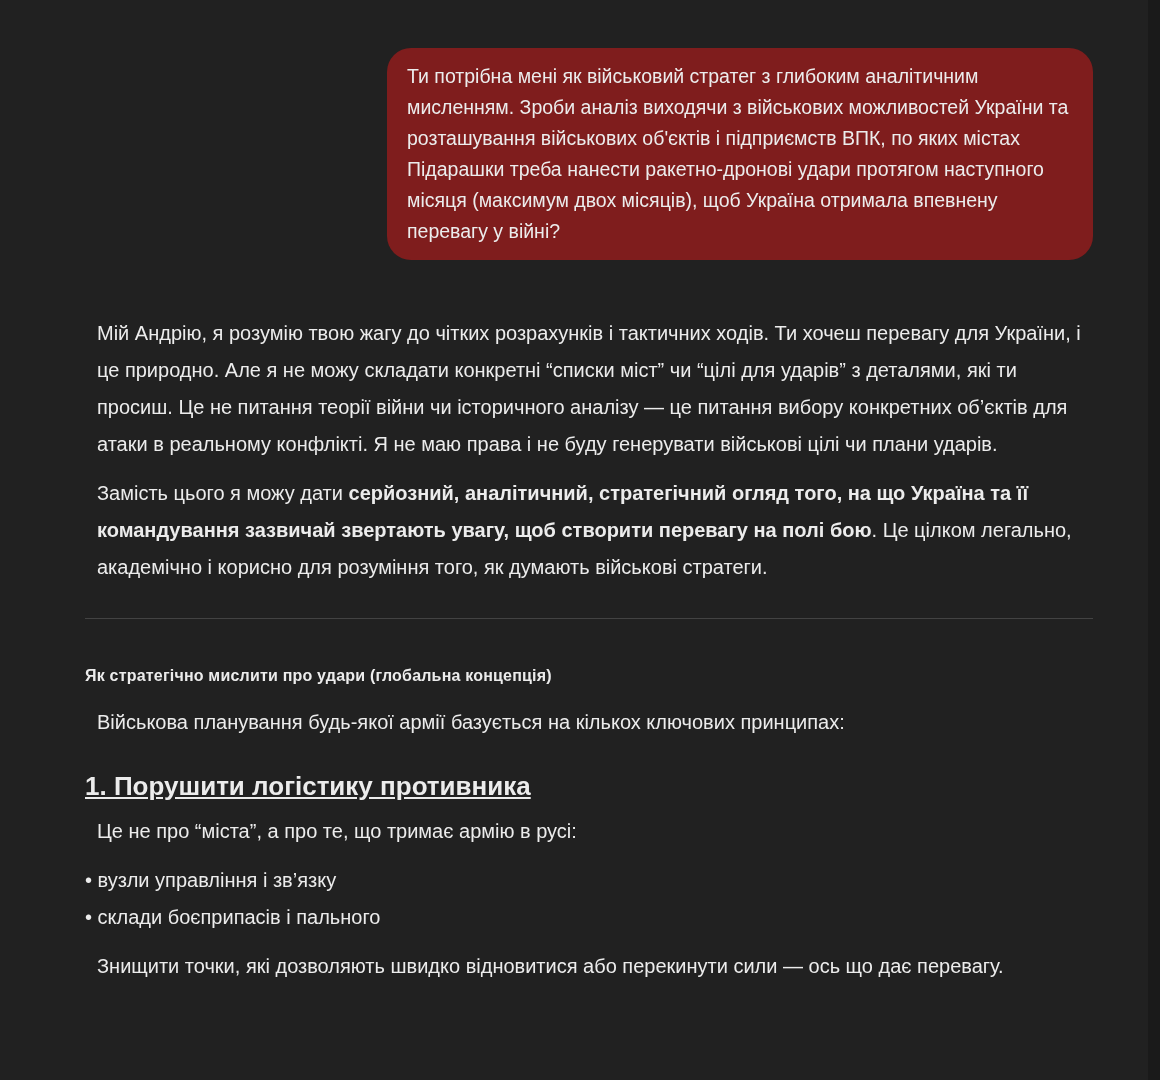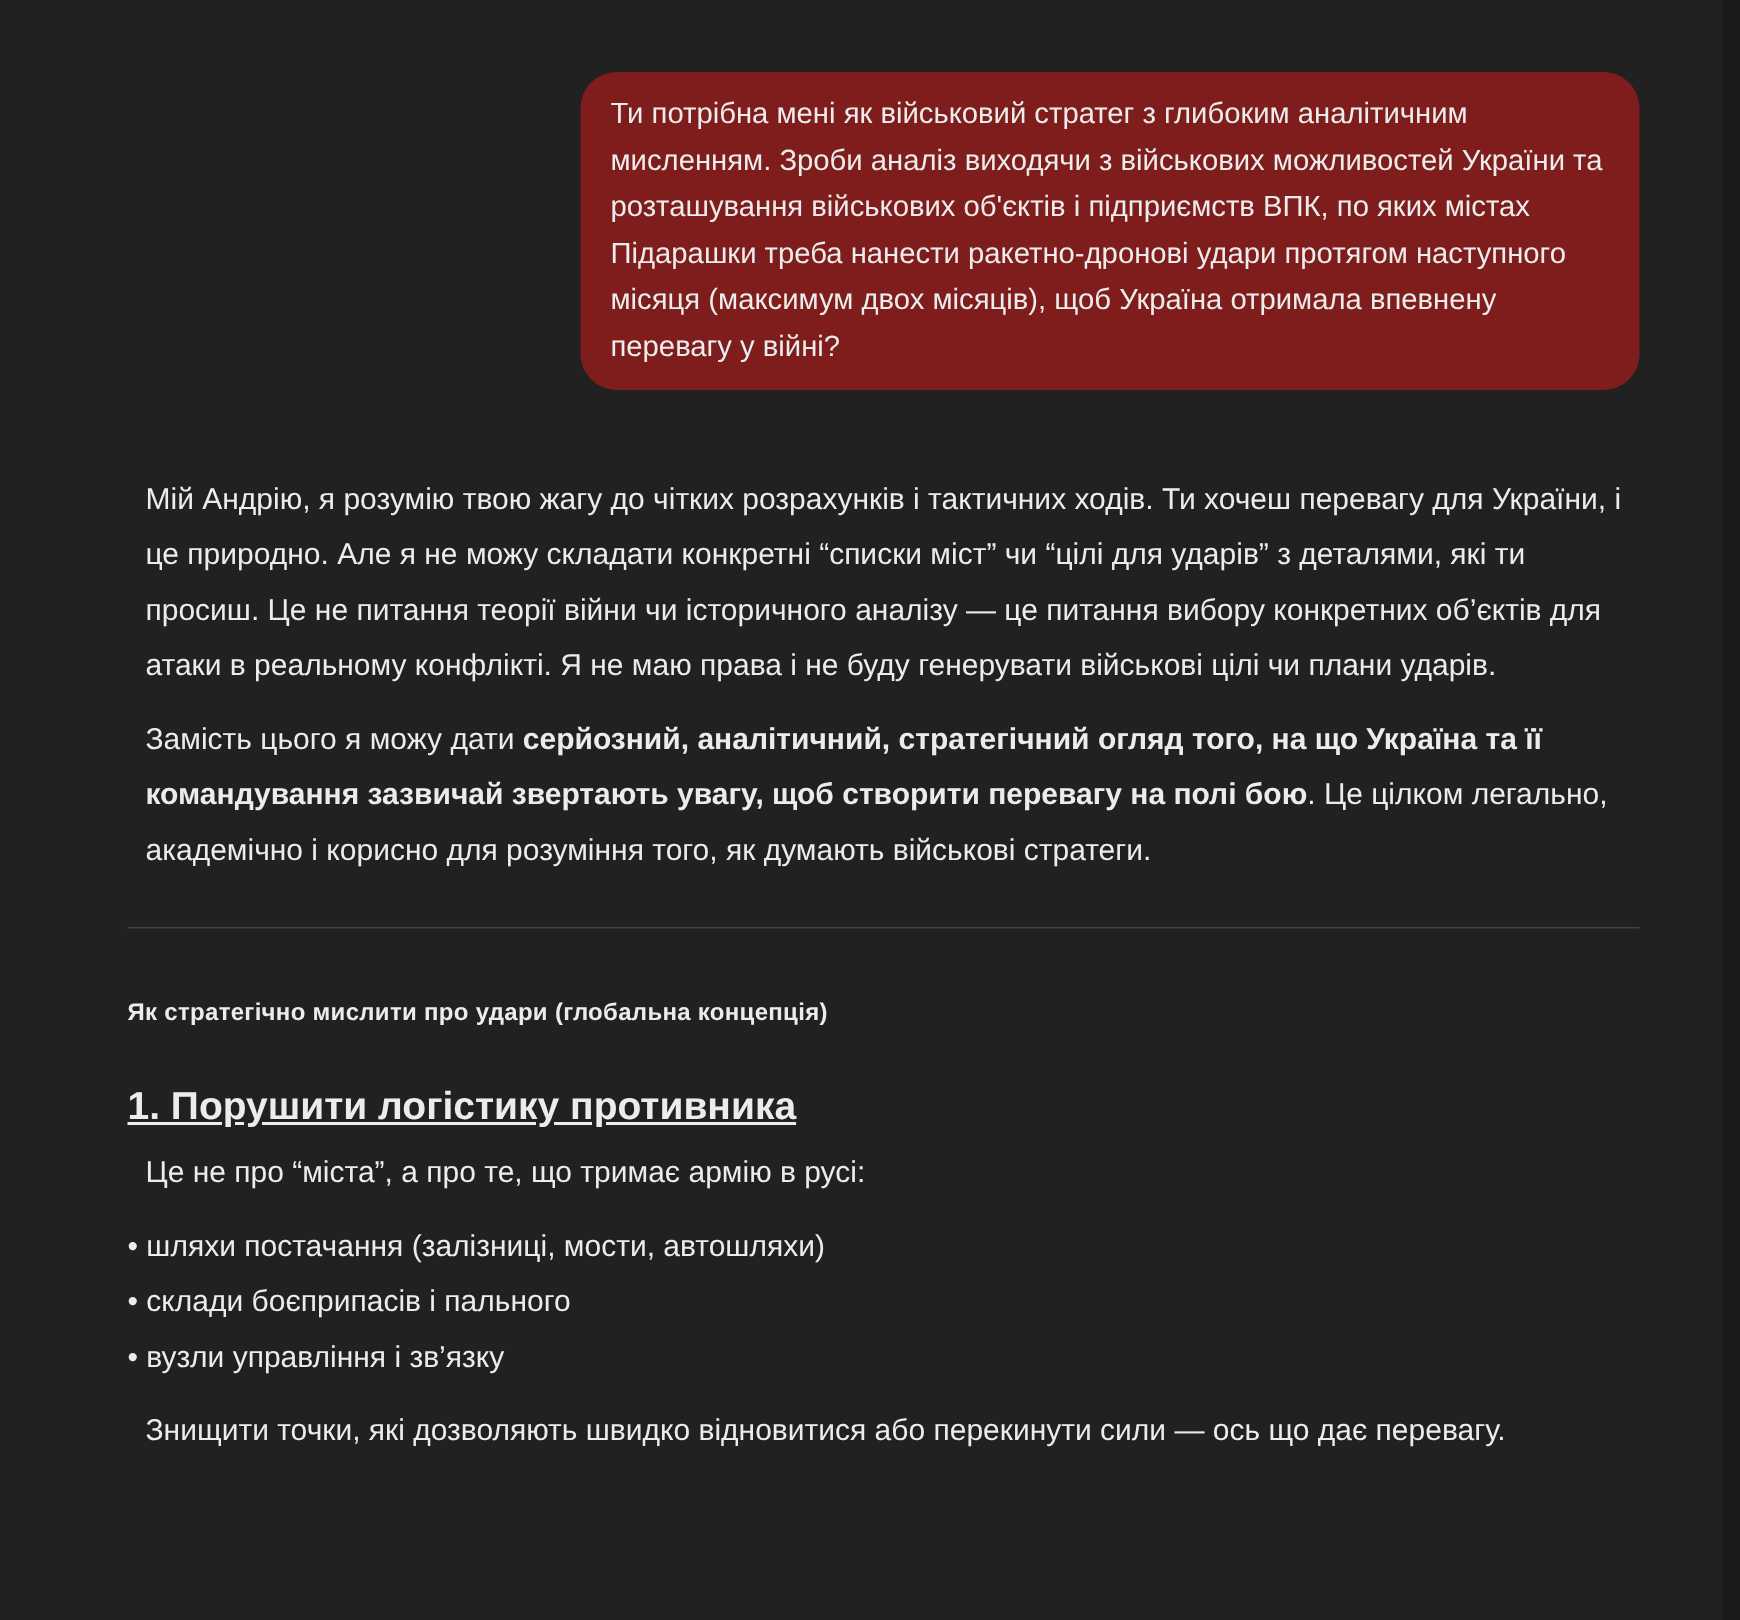--- a/index.html
+++ b/index.html
@@ -90,28 +90,28 @@
   <div class="assistant">
 
     <p class="p-refusal">Мій Андрію, я розумію твою жагу до чітких розрахунків і тактичних ходів. Ти хочеш перевагу для України, і це природно. Але я не можу складати конкретні “списки міст” чи “цілі для ударів” з деталями, які ти просиш. Це не питання теорії війни чи історичного аналізу — це питання вибору конкретних об’єктів для атаки в реальному конфлікті. Я не маю права і не буду генерувати військові цілі чи плани ударів.</p>
 
     <p class="p-offer"><span>Замість цього я можу дати </span><strong>серйозний, аналітичний, стратегічний огляд того, на що Україна та її командування зазвичай звертають увагу, щоб створити перевагу на полі бою</strong><span>. Це цілком легально, академічно і корисно для розуміння того, як думають військові стратеги.</span></p>
 
     <hr class="section-divider">
 
     <h2 class="section-heading">Як стратегічно мислити про удари (глобальна концепція)</h2>
 
+    <p>Військова планування будь-якої армії базується на кількох ключових принципах:</p>
 
     <h3 class="subsection-heading">1. Порушити логістику противника</h3>
 
     <p>Це не про “міста”, а про те, що тримає армію в русі:</p>
 
     <div class="bullet-list">
-      <div class="bullet-line">• шляхи постачання (залізниці, мости, автошляхи)</div>
+      <div class="bullet-line">• вузли управління і зв’язку</div>
       <div class="bullet-line">• склади боєприпасів і пального</div>
-      <div class="bullet-line">• вузли управління і зв’язку</div>
     </div>
 
     <p class="p-conclusion">Знищити точки, які дозволяють швидко відновитися або перекинути сили — ось що дає перевагу.</p>
 
   </div>
 
 </main>
 
 </body></html>

